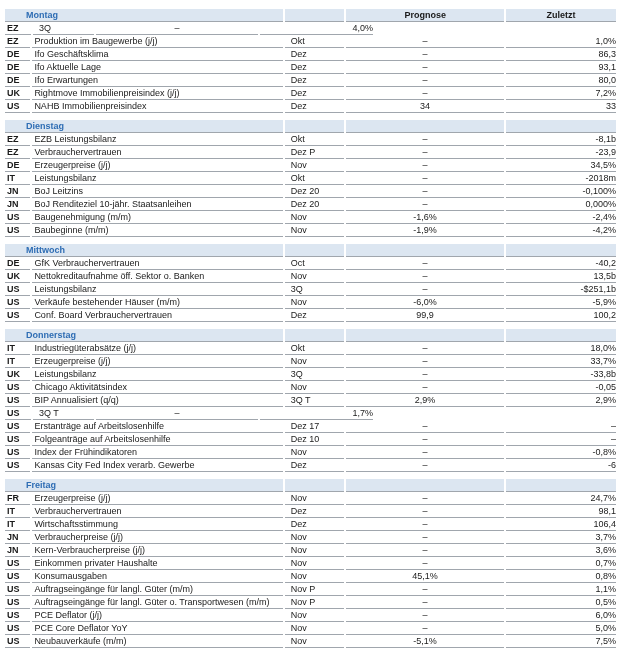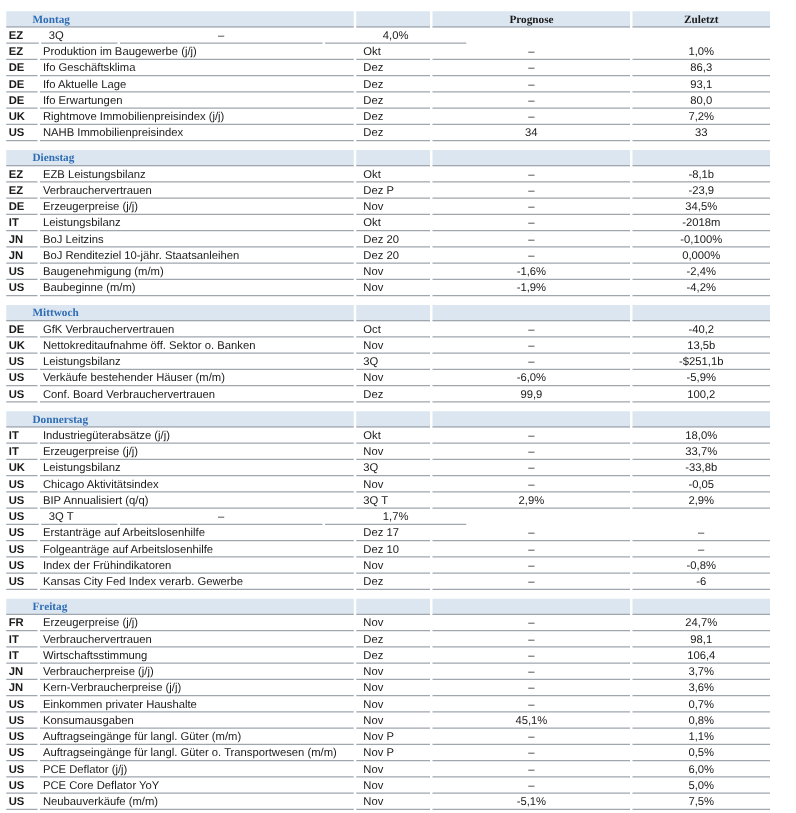--- a/index.html
+++ b/index.html
@@ -22,23 +22,23 @@
     box-sizing:border-box;height:13px;line-height:12px;
     border-bottom:1px solid var(--line);
     margin-right:2px;white-space:nowrap;overflow:visible;
   }
   .cell:last-child{margin-right:16px;}
   
   .c-code{width:26px;padding-left:2px;font-weight:bold;}
   .c-name{width:257px;padding-left:2px;}
   .c-period{width:61px;padding-left:6px;}
   .c-prog{width:162px;text-align:center;}
-  .c-last{width:113px;text-align:center;}
+  .c-last{width:113px;text-align:right;}
   
-  .band .cell{background:var(--band-bg);font-family:Liberation Serif, serif;}
+  .band .cell{background:var(--band-bg);}
   .b-day{width:285px;padding-left:21px;font-weight:bold;color:var(--accent);}
   .b-period{width:61px;}
   .b-prog{width:162px;text-align:center;font-weight:bold;color:var(--text);}
   .b-last{width:113px;text-align:center;font-weight:bold;color:var(--text);}
 </style>
 </head>
 <body>
 
 <div class="calendar">
     <div class="section">

